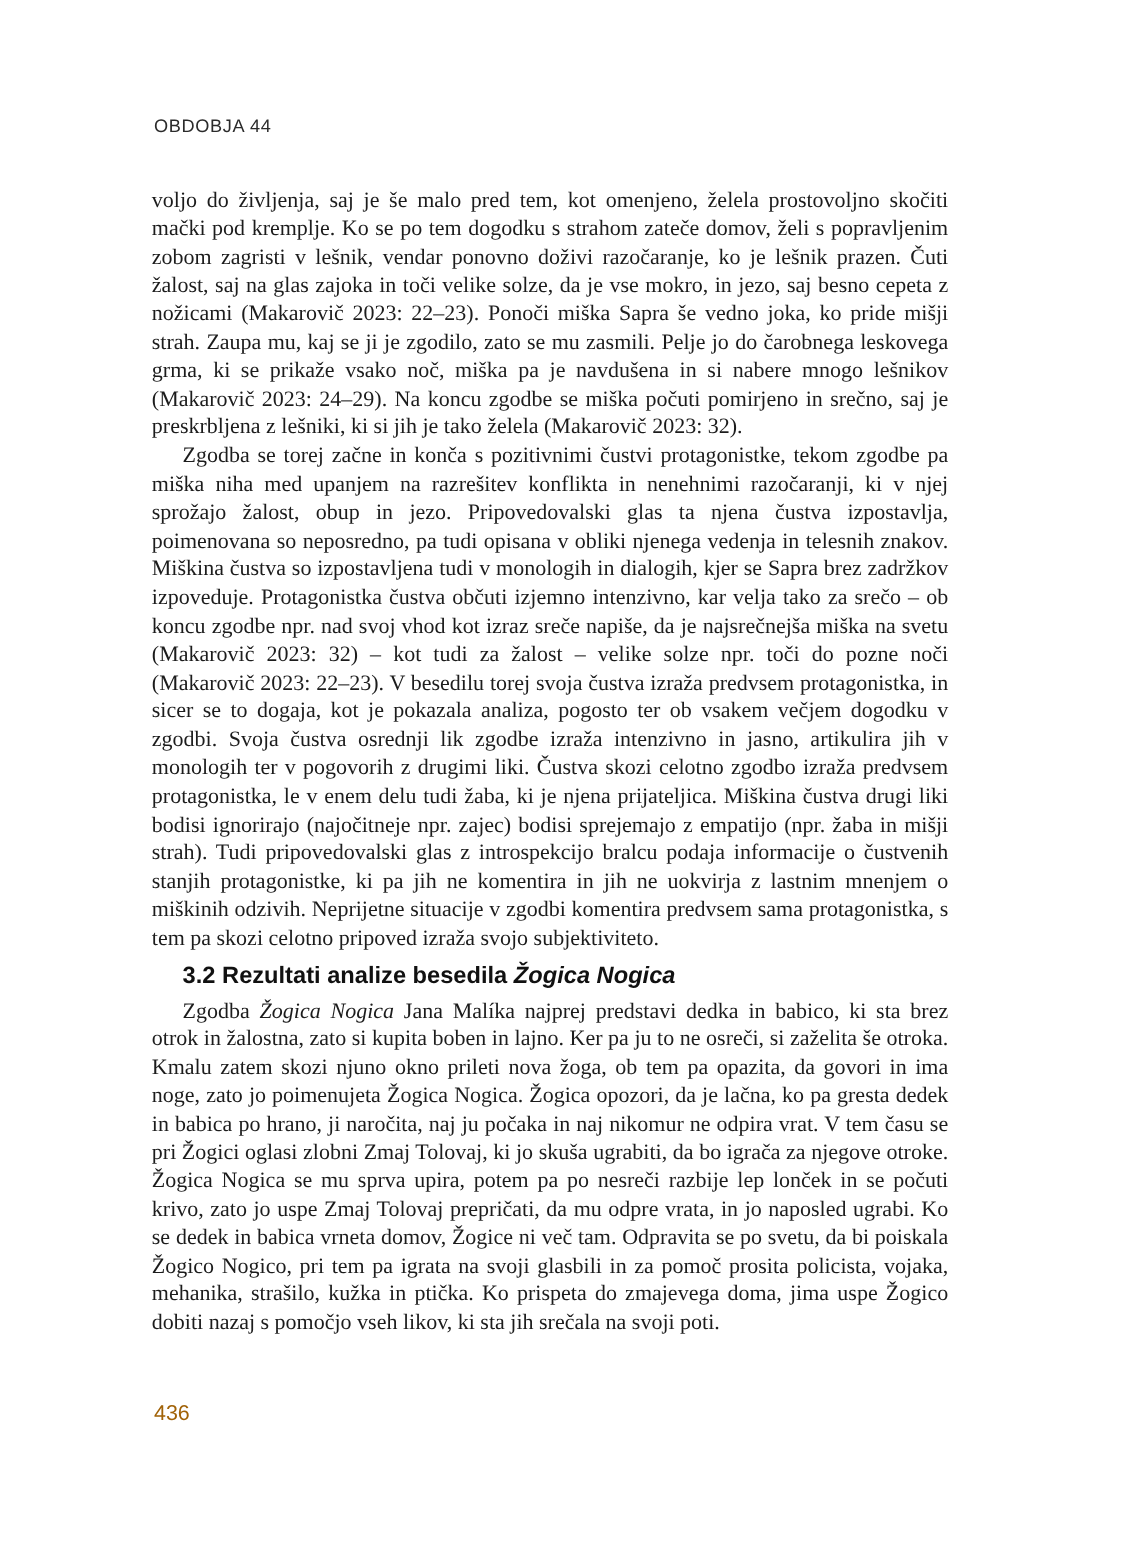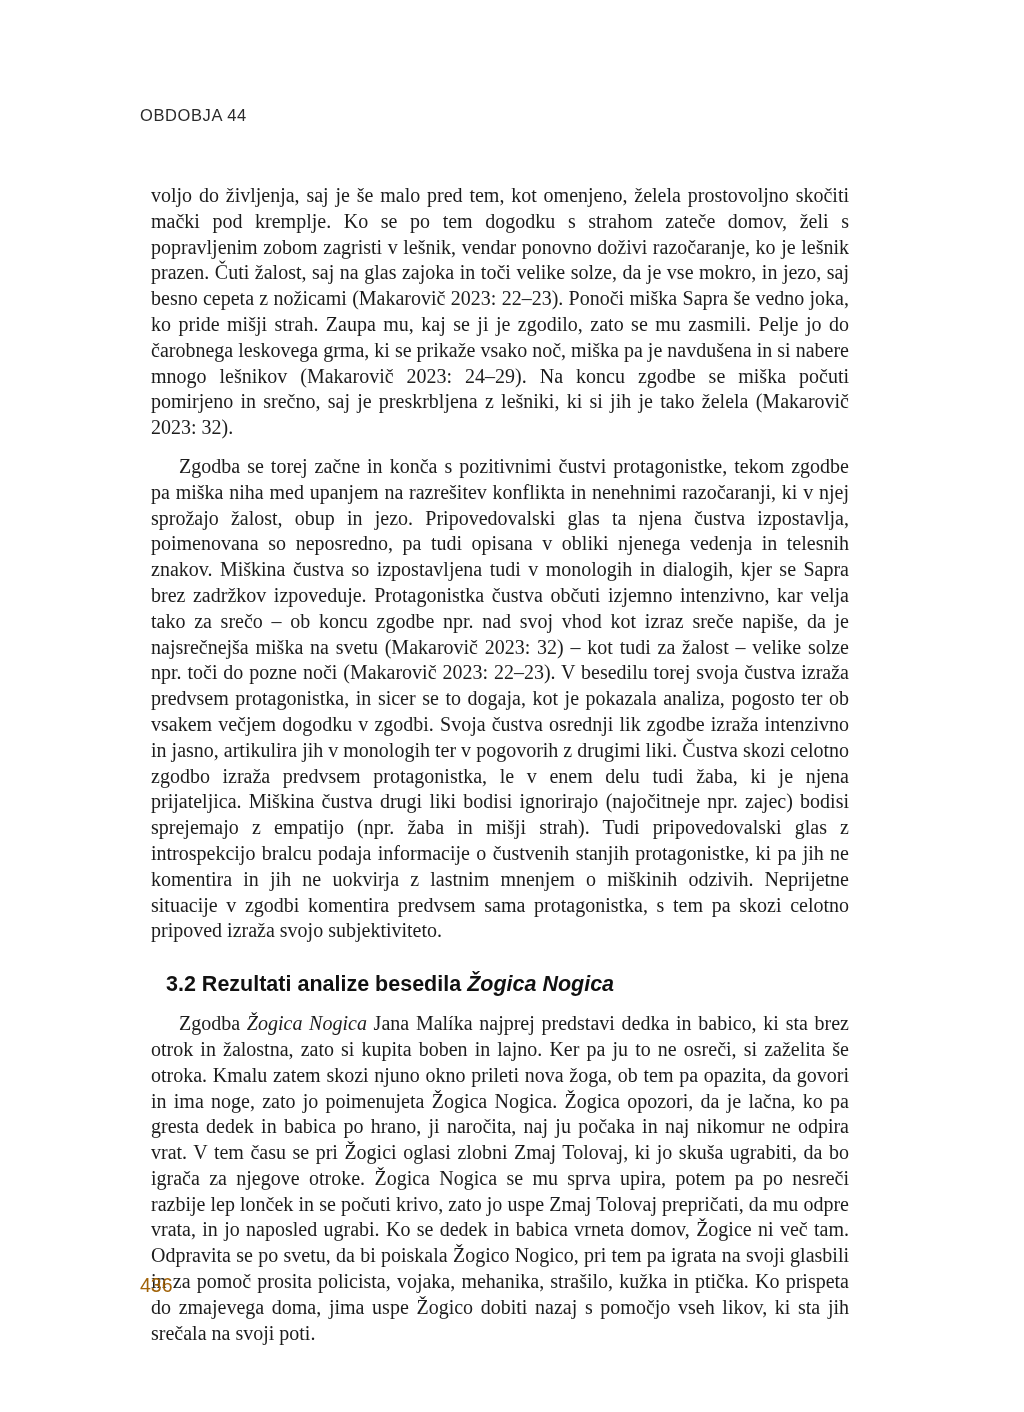--- a/index.html
+++ b/index.html
@@ -27,31 +27,31 @@
     color: #2b2b2b;
     white-space: nowrap;
   }
   .body-text {
     position: absolute;
     left: 138px;
     top: 170px;
     width: 724px;
   }
   .body-text p.para {
-    margin: 13px;
+    margin: 0;
     font-size: 20px;
     line-height: 25.8px;
     text-align: justify;
     color: #1c1c1c;
   }
   .body-text p.para.indent {
     text-indent: 28px;
   }
   .body-text h2.section-heading {
-    margin: 27px 0 6px 0;
+    margin: 7px 0 6px 0;
     padding-left: 28px;
     font-family: "Liberation Sans", sans-serif;
     font-weight: 700;
     font-size: 21.5px;
     line-height: 27px;
     color: #111111;
   }
   .italic {
     font-style: italic;
   }

